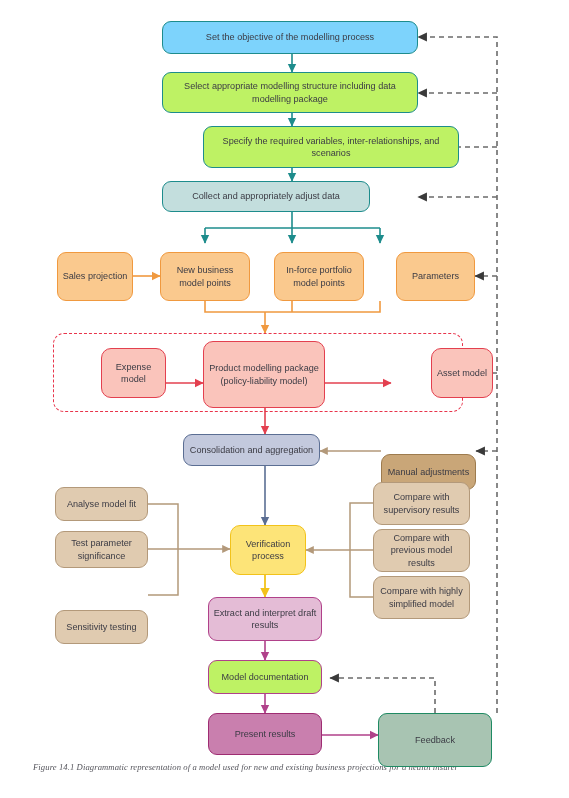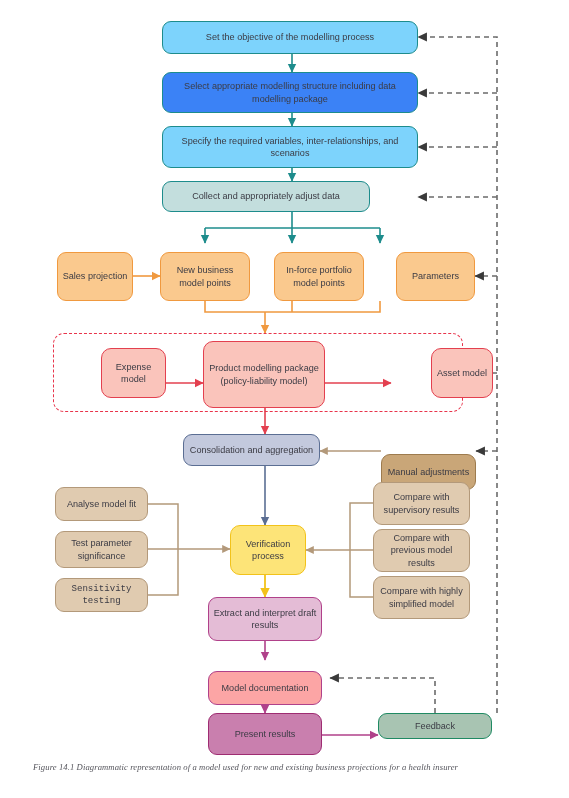--- a/index.html
+++ b/index.html
@@ -8,41 +8,41 @@
        -webkit-font-smoothing:antialiased;}
   #stage{position:absolute;left:0;top:0;width:569px;height:798px;overflow:hidden;background:#fff;}
   svg#wires{position:absolute;left:0;top:0;width:569px;height:798px;pointer-events:none;}
 
   .node{position:absolute;box-sizing:border-box;display:flex;align-items:center;
         justify-content:center;text-align:center;border-radius:9px;
         font-size:9.1px;line-height:12.2px;color:#3b3b44;padding:2px 4px;z-index:3;}
 
   
   .teal1{background:#7dd3fc;border:1.1px solid #1d8c8c;}
-  .teal2{background:#3b82f6;border:1.1px solid #1d8c8c;}
-  .teal3{background:#7dd3fc;border:1.1px solid #1d8c8c;}
+  .teal2{background:#bef264;border:1.1px solid #1d8c8c;}
+  .teal3{background:#bef264;border:1.1px solid #1d8c8c;margin-left:41px;}
   .teal4{background:#c3dedd;border:1.1px solid #1d8c8c;}
 
   
   .orange{background:#fac98e;border:1.1px solid #f0993f;}
 
   
   .redbox{background:#fac4bb;border:1.3px solid #e3404f;border-radius:10px;}
   .dashgroup{position:absolute;box-sizing:border-box;border:1.4px dashed #e8344b;
              border-radius:11px;z-index:2;background:transparent;}
 
   
   .blue{background:#c3c9dd;border:1.1px solid #5b6e93;}
   .tan{background:#e0cbb0;border:1.1px solid #b3997a;}
   .tandark{background:#c9a678;border:1.1px solid #9d7b4e;}
   .yellow{background:#fde478;border:1.4px solid #f2c21a;border-radius:10px;}
 
   
   .plum1{background:#e4bcd6;border:1.3px solid #b0418a;}
-  .plum2{background:#fca5a5;border:1.3px solid #b0418a;margin-top:11px;}
+  .plum2{background:#bef264;border:1.3px solid #b0418a;}
   .plum3{background:#c97fae;border:1.3px solid #9e2c72;}
   .green{background:#a8c4b2;border:1.3px solid #1f8a63;}
 
   .caption{position:absolute;left:33px;top:762px;width:510px;
            font-family:"Liberation Serif","DejaVu Serif",serif;
            font-style:italic;font-size:8.6px;line-height:11px;color:#55555c;
            letter-spacing:.1px;}
 </style>
 </head>
 <body>
@@ -162,33 +162,33 @@
   <div class="node redbox" style="left:391px;top:348px;width:62px;height:50px;margin-left:40px;">Asset model</div>
 
   <div class="node blue" style="left:183px;top:434px;width:137px;height:32px;">Consolidation and aggregation</div>
 
   <div class="node tandark" style="left:381px;top:454px;width:95px;height:36px;">Manual adjustments</div>
 
   <div class="node tan" style="left:55px;top:487px;width:93px;height:34px;">Analyse model fit</div>
 
   <div class="node tan" style="left:55px;top:531px;width:93px;height:37px;">Test parameter significance</div>
 
-  <div class="node tan" style="left:55px;top:578px;width:93px;height:34px;font-family:Liberation Mono, monospace;">Sensitivity testing</div>
+  <div class="node tan" style="left:55px;top:610px;width:93px;height:34px;">Sensitivity testing</div>
 
   <div class="node yellow" style="left:230px;top:525px;width:76px;height:50px;">Verification process</div>
 
   <div class="node tan" style="left:373px;top:482px;width:97px;height:43px;">Compare with supervisory results</div>
 
   <div class="node tan" style="left:373px;top:529px;width:97px;height:43px;">Compare with previous model results</div>
 
   <div class="node tan" style="left:373px;top:576px;width:97px;height:43px;">Compare with highly simplified model</div>
 
   <div class="node plum1" style="left:208px;top:597px;width:114px;height:44px;">Extract and interpret draft results</div>
 
   <div class="node plum2" style="left:208px;top:660px;width:114px;height:34px;">Model documentation</div>
 
   <div class="node plum3" style="left:208px;top:713px;width:114px;height:42px;">Present results</div>
 
-  <div class="node green" style="left:378px;top:713px;width:114px;height:26px;">Feedback</div>
+  <div class="node green" style="left:378px;top:713px;width:114px;height:54px;">Feedback</div>
 
   <div class="caption">Figure 14.1  Diagrammatic representation of a model used for new and existing business projections for a health insurer</div>
 
 </div>
 
 </body></html>

